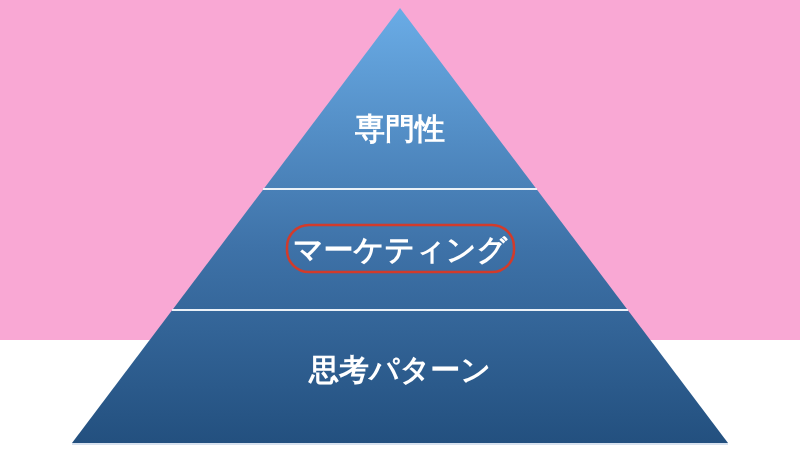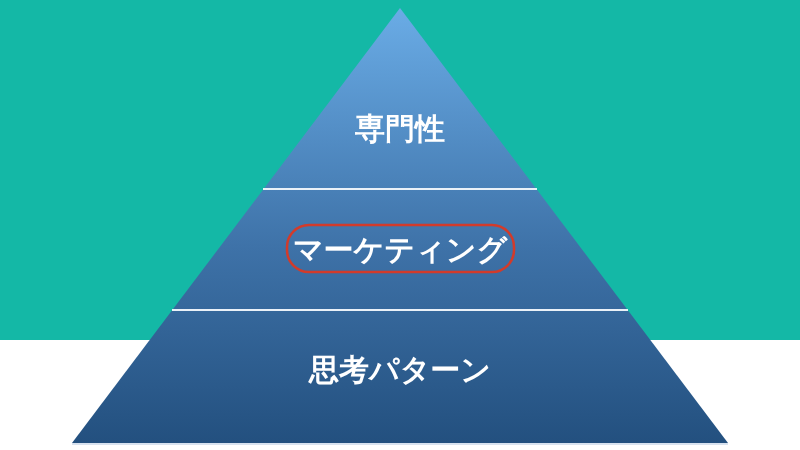--- a/index.html
+++ b/index.html
@@ -8,21 +8,21 @@
     background: #ffffff;
     width: 800px;
     height: 450px;
     overflow: hidden;
     font-family: "Liberation Sans", sans-serif;
   }
   .stage {
     position: relative;
     width: 800px;
     height: 340px;
-    background: #14b8a6;
+    background: #f9a8d4;
   }
   svg {
     display: block;
   }
   .tier-label {
     font-family: "Liberation Sans", sans-serif;
     font-weight: bold;
     fill: #ffffff;
   }
 </style>

